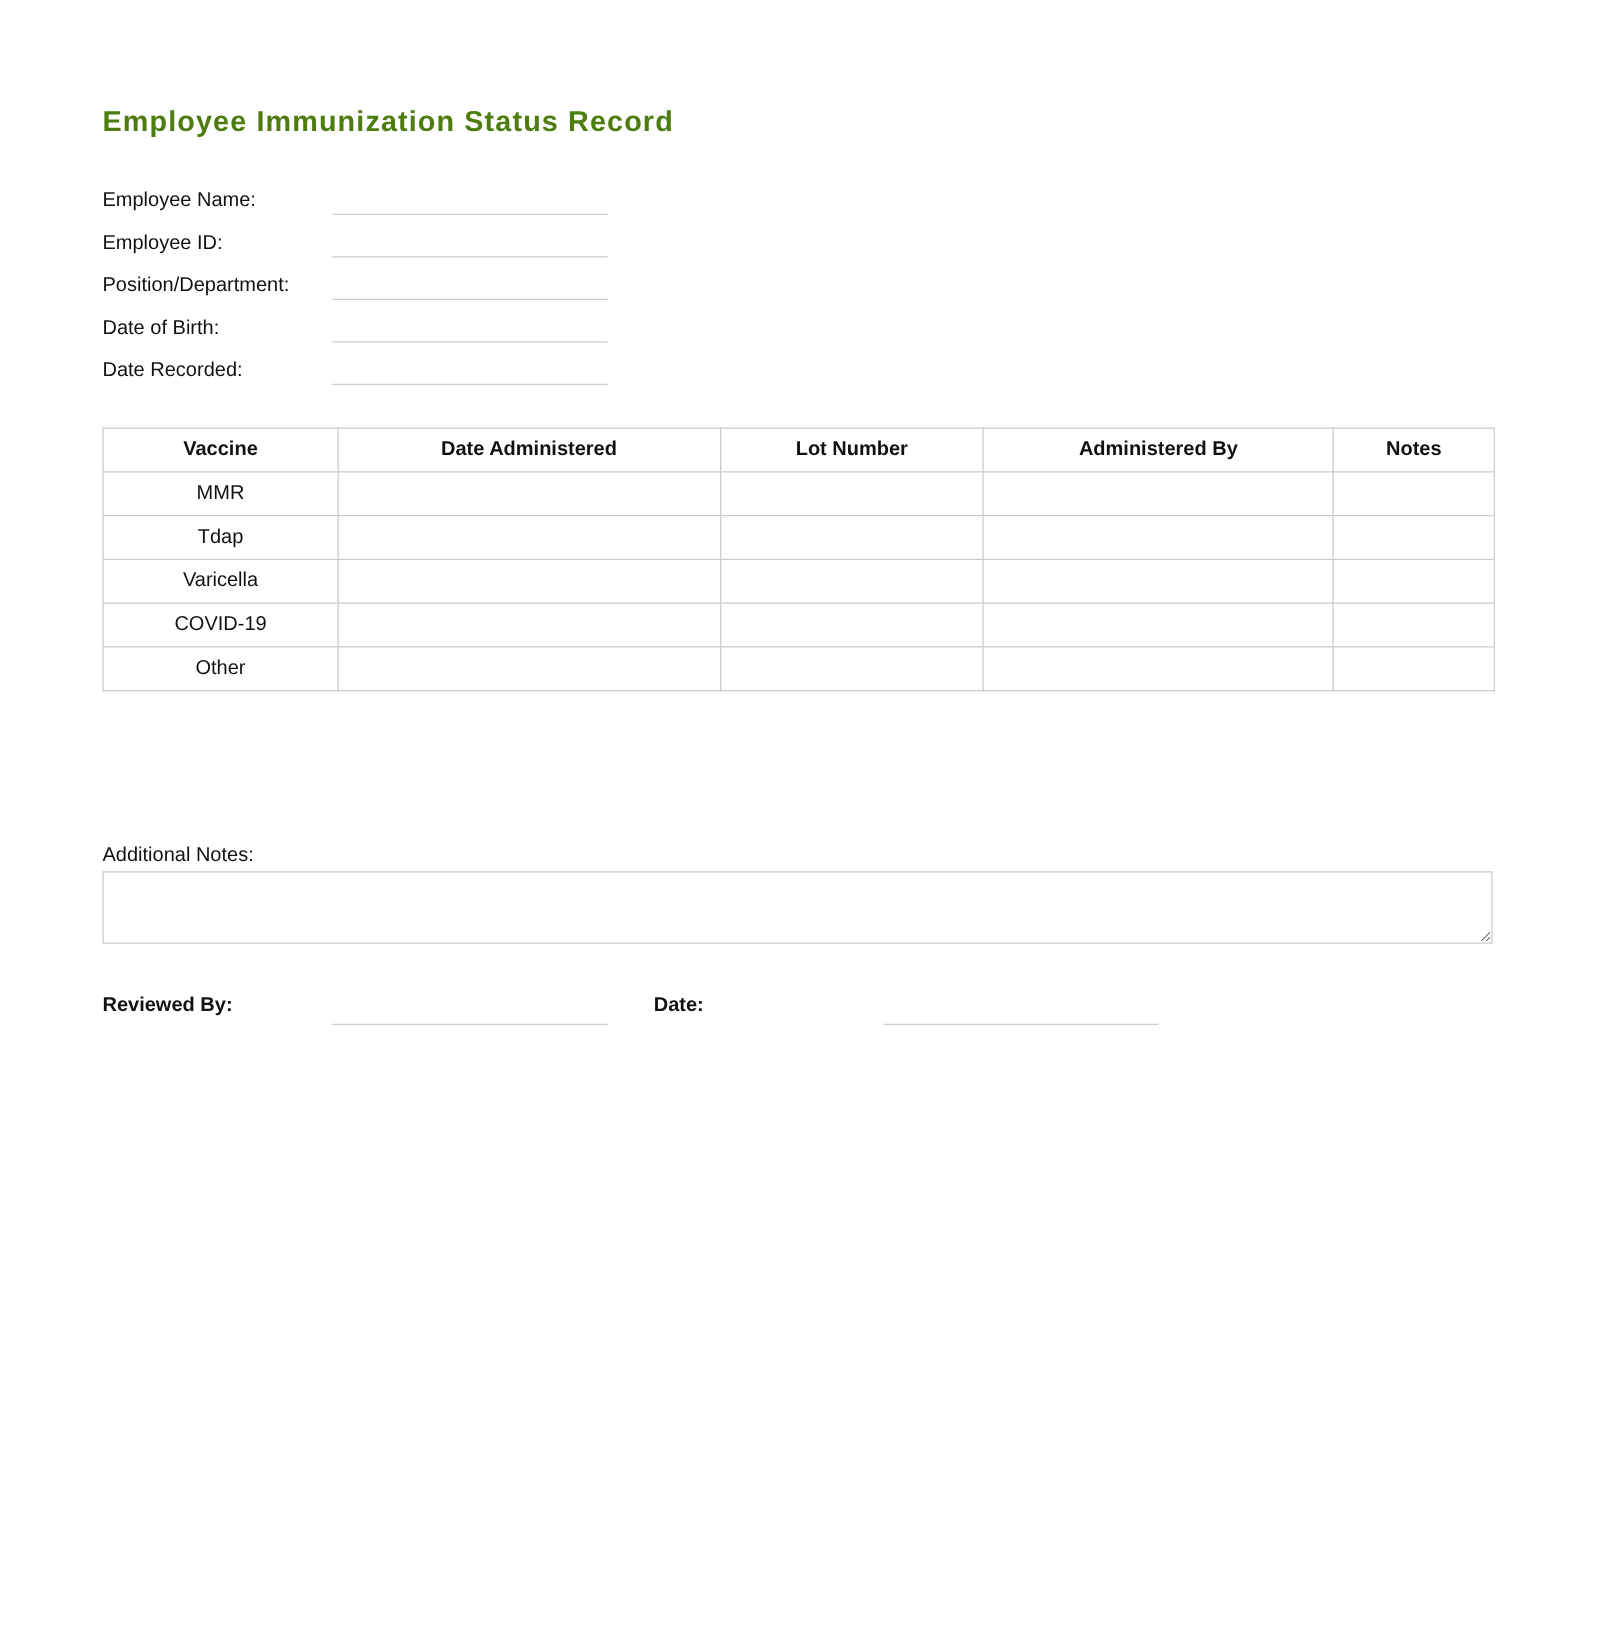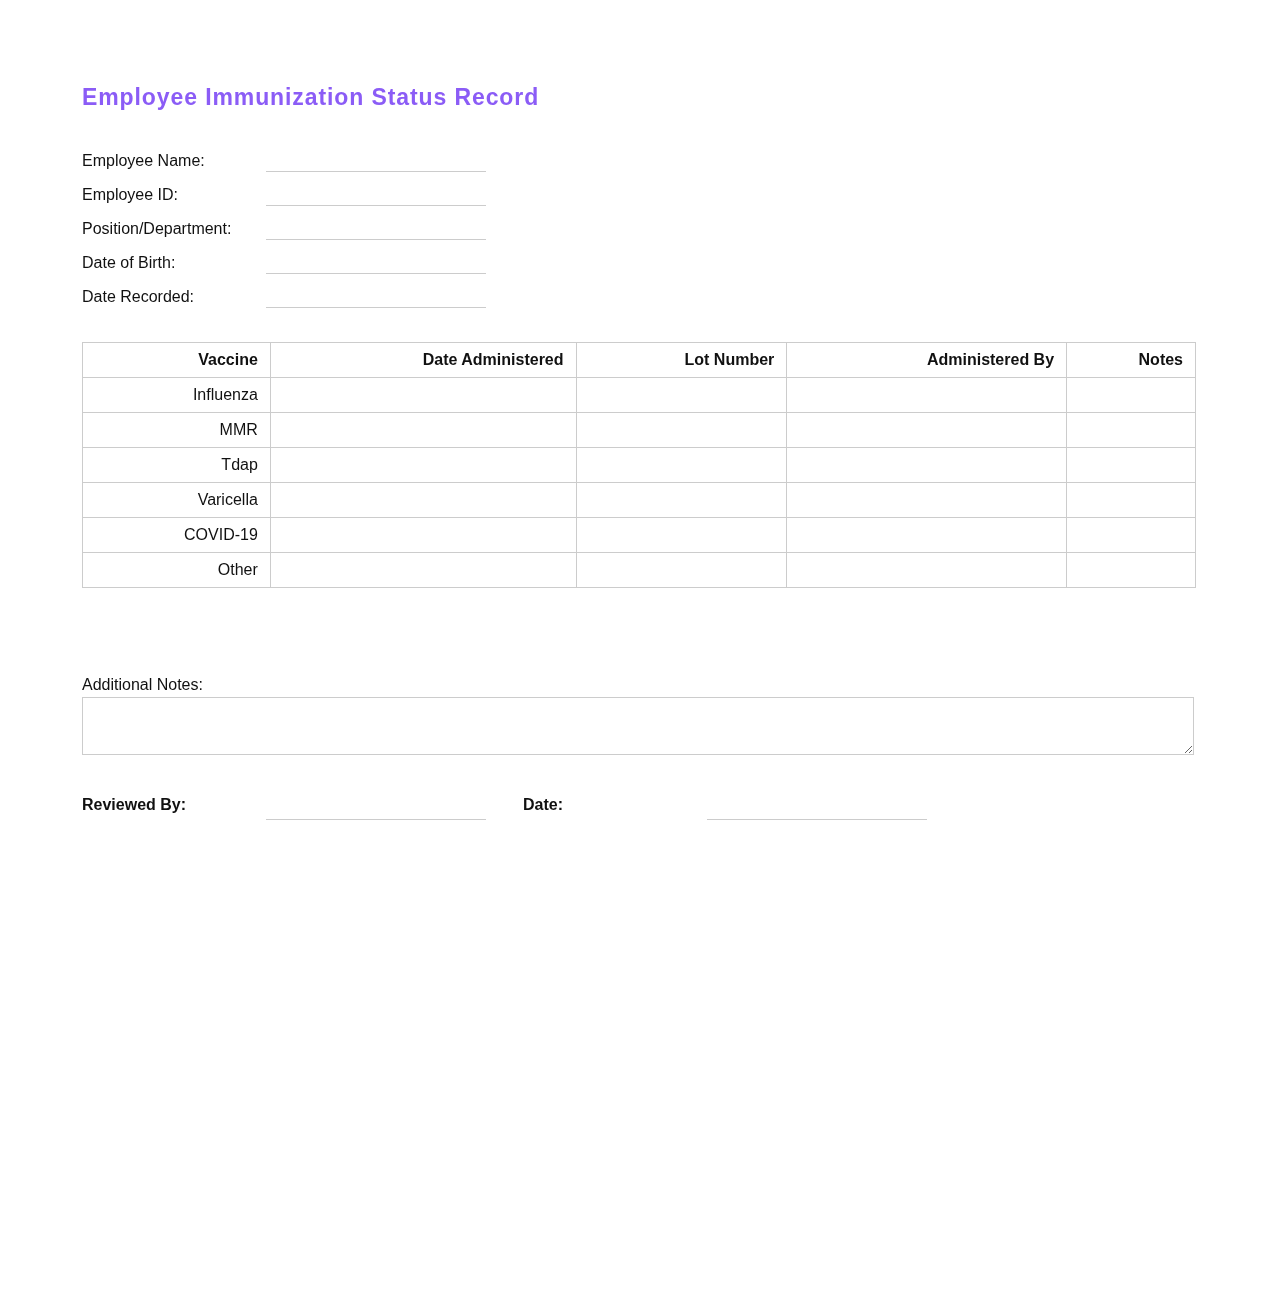--- a/index.html
+++ b/index.html
@@ -1,22 +1,22 @@
 <!DOCTYPE html>
 <html><head>
 <meta charset="utf-8">
 <style>
   html, body { margin:0; padding:0; background:#fff; }
   body { width:1278px; height:1300px; position:relative; font-family:"Liberation Sans", sans-serif; color:#111; }
-  .title { position:absolute; left:82px; top:84px; margin:0; font-size:23px; font-weight:bold; letter-spacing:0.9px; color:#8b5cf6; }
+  .title { position:absolute; left:82px; top:84px; margin:0; font-size:23px; font-weight:bold; letter-spacing:0.9px; color:#4d7c0f; }
   .field { position:absolute; left:82px; width:410px; height:34px; }
   .field .lbl { position:absolute; left:0; top:0; font-size:16px; line-height:20px; }
   .field .inp { position:absolute; left:184px; top:-6px; width:220px; height:26px; border:none; border-bottom:1px solid #ccc; outline:none; background:transparent; padding:0; }
   table.vax { position:absolute; left:82px; top:342px; width:1114px; border-collapse:collapse; font-size:16px; }
-  table.vax th, table.vax td { border:1px solid #ccc; height:34px; padding:0 12px; text-align:right; vertical-align:middle; }
+  table.vax th, table.vax td { border:1px solid #ccc; height:34px; padding:0 12px; text-align:center; vertical-align:middle; }
   table.vax th { font-weight:bold; }
   .notes-lbl { position:absolute; left:82px; top:658px; font-size:16px;margin-top:18px; }
   textarea.notes { position:absolute; left:82px; top:697px; width:1110px; height:56px; border:2px solid #ccc; border-width:1px; margin:0; padding:0; resize:both; }
   .rv-lbl { position:absolute; top:796px; font-size:16px;font-weight:bold; }
   .rv-inp { position:absolute; top:793px; width:220px; height:26px; border:none; border-bottom:1px solid #ccc; outline:none; background:transparent; padding:0; }
 </style>
 </head>
 <body>
 
 <h1 class="title">Employee Immunization Status Record</h1>
@@ -54,27 +54,20 @@
     <tr>
       <th>Vaccine</th>
       <th>Date Administered</th>
       <th>Lot Number</th>
       <th>Administered By</th>
       <th>Notes</th>
     </tr>
   </thead>
   <tbody>
     <tr>
-      <td>Influenza</td>
-      <td></td>
-      <td></td>
-      <td></td>
-      <td></td>
-    </tr>
-    <tr>
       <td>MMR</td>
       <td></td>
       <td></td>
       <td></td>
       <td></td>
     </tr>
     <tr>
       <td>Tdap</td>
       <td></td>
       <td></td>

